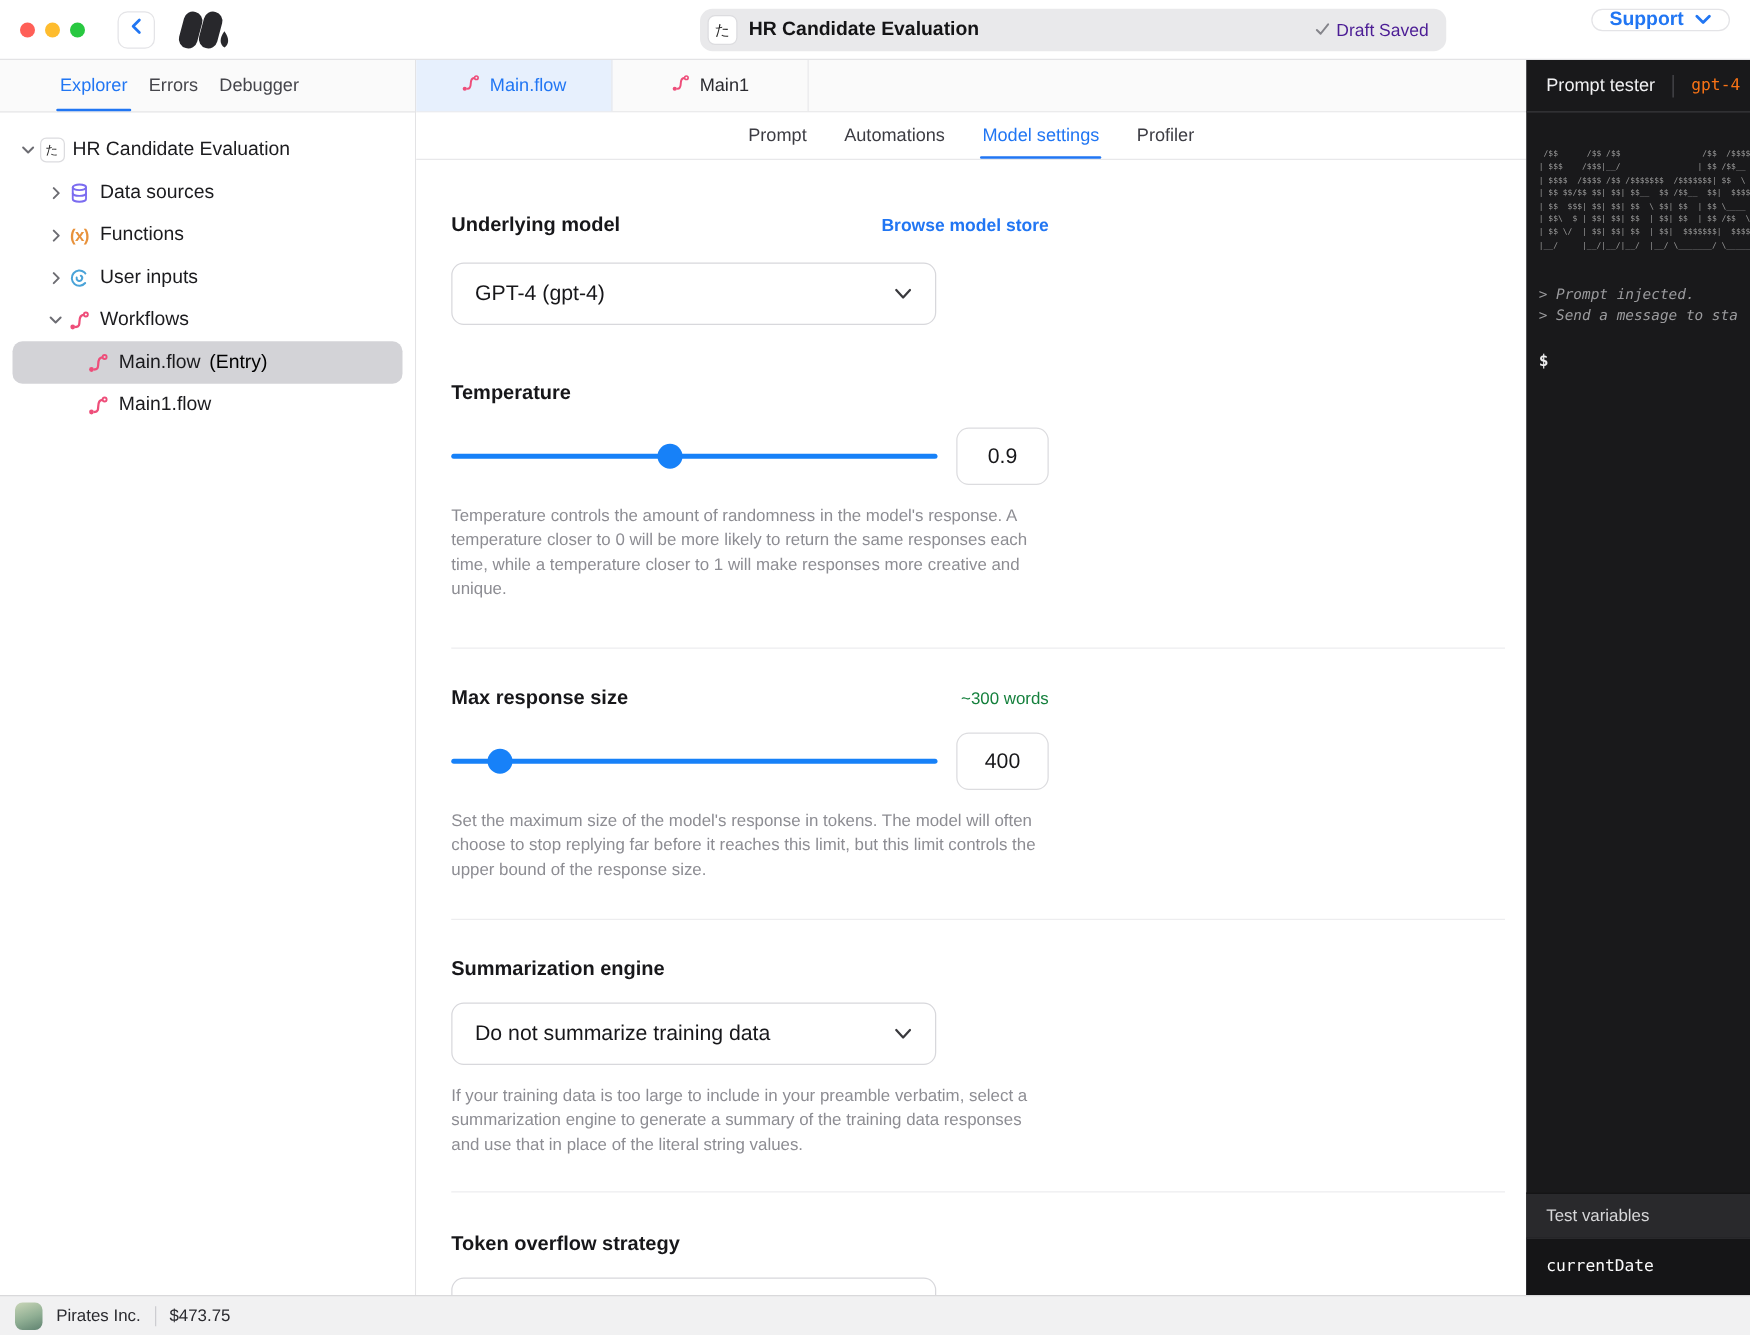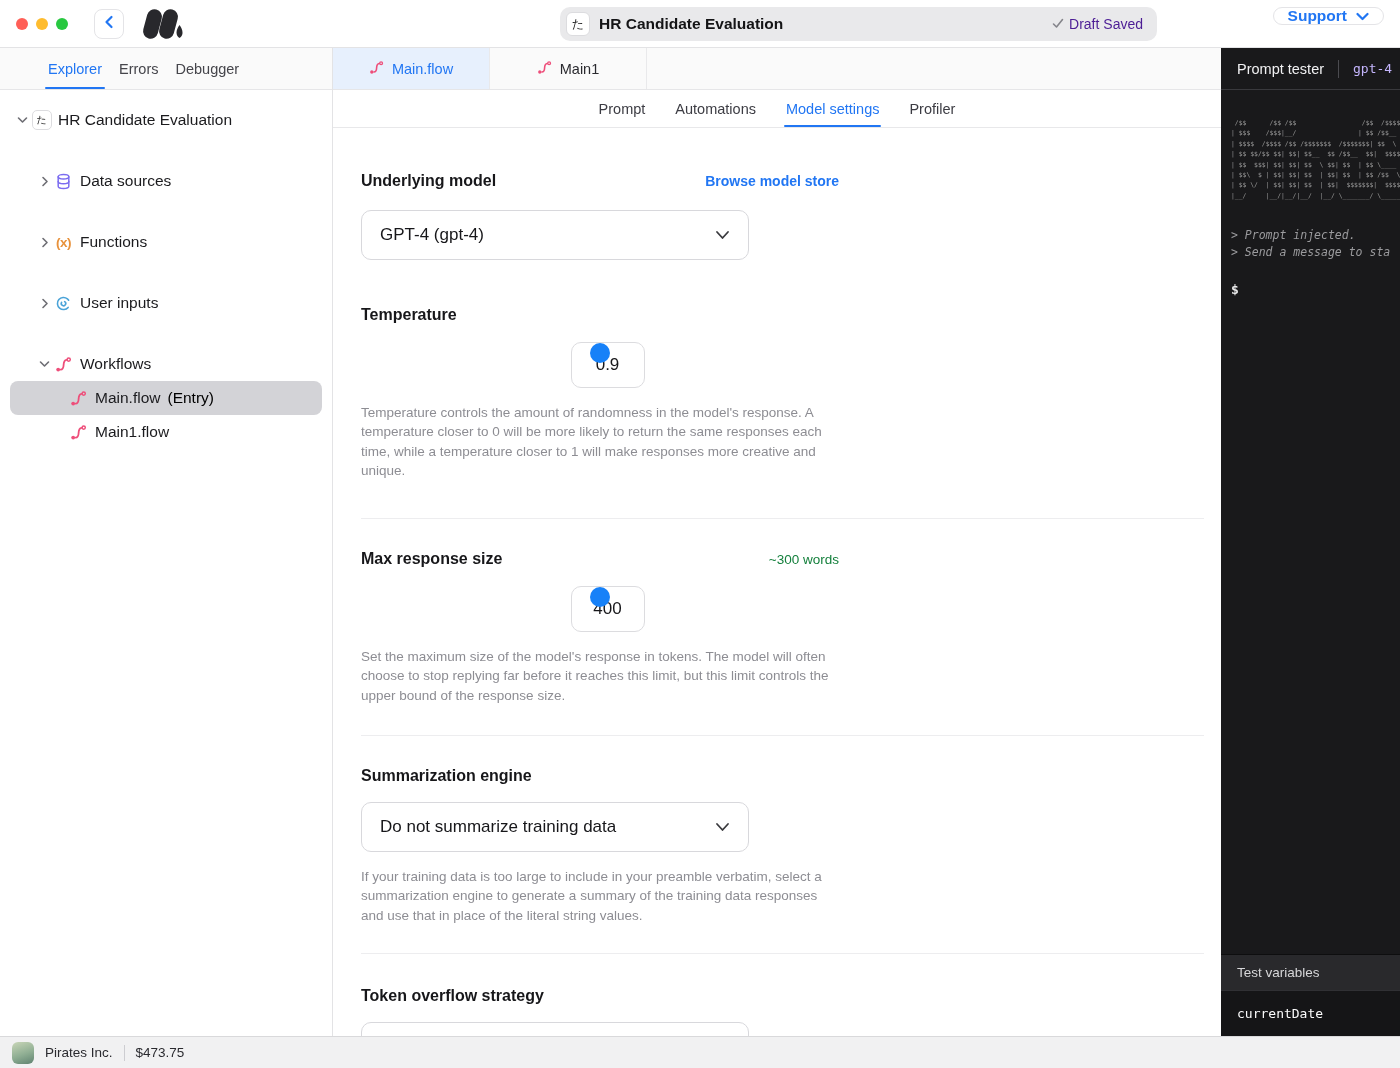--- a/index.html
+++ b/index.html
@@ -30,21 +30,21 @@
   .sidebar-tabs { height: 42px; background: #fafafa; border-bottom: 1px solid #e6e6e8; display: flex; align-items: stretch; padding-left: 48px; gap: 17px; flex-shrink: 0; }
   .ptab { font-size: 14.5px; color: #45454b; display: flex; align-items: center; position: relative; cursor: pointer; }
   .ptab.active { color: #2176f3; }
   .ptab.active::after { content: ""; position: absolute; left: -3px; right: -3px; bottom: 0; height: 2.5px; background: #2176f3; border-radius: 2px; }
   .tree { padding-top: 13px; }
   .trow { height: 34px; display: flex; align-items: center; margin: 0 10px; border-radius: 8px; font-size: 15.5px; color: #1b1b1e; cursor: pointer; }
   .trow.selected { background: #d3d3d7; }
   .trow .chev { width: 17px; height: 16px; display: flex; align-items: center; justify-content: center; flex-shrink: 0; }
   .trow .ticon { width: 21px; height: 20px; display: flex; align-items: center; justify-content: center; margin-right: 6px; flex-shrink: 0; }
   .trow .suffix { color: #000000; margin-left: 7px; }
-  .ind0 { padding-left: 4px; } .ind1 { padding-left: 26px; margin-top: 27px; } .ind2 { padding-left: 58px; }
+  .ind0 { padding-left: 4px; } .ind1 { padding-left: 26px; } .ind2 { padding-left: 58px; }
   .fnicon { color: #e8923c; font-size: 13.5px; font-weight: 600; letter-spacing: -0.5px; }
   .mini-app-icon { width: 20px; height: 20px; border: 1px solid #dcdcdf; border-radius: 5px; background: #fff; display: flex; align-items: center; justify-content: center; font-size: 10px; color: #222; }
 
   
   .center { flex: 1; display: flex; flex-direction: column; background: #fff; min-width: 0; }
   .editor-tabs { height: 42px; background: #fafafa; border-bottom: 1px solid #e6e6e8; display: flex; flex-shrink: 0; }
   .etab { width: 157px; display: flex; align-items: center; justify-content: center; gap: 8px; font-size: 14.5px; color: #2a2a2f; border-right: 1px solid #e9e9eb; cursor: pointer; }
   .etab.active { background: #e7f0fd; color: #2176f3; }
   .subtabs { height: 38px; border-bottom: 1px solid #e8e8ea; display: flex; justify-content: center; align-items: stretch; gap: 30px; flex-shrink: 0; background: #fff; }
   .stab { font-size: 14.5px; color: #3c3c43; display: flex; align-items: center; position: relative; cursor: pointer; }
@@ -53,32 +53,32 @@
 
   .content { flex: 1; padding-left: 28px; overflow: hidden; }
   .heading-row { width: 478px; display: flex; justify-content: space-between; align-items: baseline; }
   .h-label { font-size: 16px; font-weight: 700; color: #17171a; }
   .h-link { font-size: 14px; font-weight: 700; color: #2176f3; cursor: pointer; }
   .h-hint { font-size: 13.5px; color: #15803d; margin-left: 24px; }
   .select { margin-top: 20px; width: 388px; height: 50px; border: 1px solid #d8d8dc; border-radius: 10px; display: flex; align-items: center; padding: 0 18px; font-size: 17px; color: #17171a; background: #fff; cursor: pointer; }
   .select .sel-chev { margin-left: auto; display: flex; }
   .desc { margin-top: 15px; width: 470px; font-size: 13.5px; line-height: 1.43; color: #8d8d93; }
   .divider { height: 1px; width: 843px; background: #ededef; }
-  .slider-row { margin-top: 18px; width: 478px; display: flex; align-items: center; flex-direction: column; }
+  .slider-row { margin-top: 18px; width: 478px; display: flex; align-items: center; }
   .slider { position: relative; flex: 1; height: 22px; cursor: pointer; }
   .slider .track { position: absolute; left: 0; right: 0; top: 9px; height: 4px; border-radius: 2px; background: #1781f8; }
   .slider .thumb { position: absolute; top: 1px; left: var(--pct, 50%); width: 20px; height: 20px; margin-left: -10px; border-radius: 50%; background: #1781f8; }
   .value-box { margin-left: 15px; width: 74px; height: 46px; border: 1px solid #dcdcdf; border-radius: 10px; display: flex; align-items: center; justify-content: center; font-size: 17px; color: #17171a; background: #fff; }
 
   
   .rightpanel { width: 179px; background: #19191b; display: flex; flex-direction: column; overflow: hidden; flex-shrink: 0; }
   .rp-header { height: 42px; display: flex; align-items: center; padding-left: 16px; gap: 14px; border-bottom: 1px solid #39393d; flex-shrink: 0; white-space: nowrap; }
   .rp-title { font-size: 14.5px; color: #f1f1f3; }
   .rp-vdiv { width: 1px; height: 18px; background: #4b4b50; flex-shrink: 0; }
-  .rp-model { font-family: "DejaVu Sans Mono", "Liberation Mono", monospace; font-size: 13px; color: #c4b5fd; }
+  .rp-model { font-family: "DejaVu Sans Mono", "Liberation Mono", monospace; font-size: 13px; color: #f97316; }
   .terminal { flex: 1; padding: 28px 0 0 10px; overflow: hidden; }
   .ascii { font-family: "DejaVu Sans Mono", "Liberation Mono", monospace; font-size: 6.4px; line-height: 1.62; color: #999; white-space: pre; }
   .term-lines { margin-top: 26px; font-family: "DejaVu Sans Mono", "Liberation Mono", monospace; font-style: italic; font-size: 11.5px; line-height: 1.45; color: #9b9b9e; white-space: pre; }
   .term-prompt { margin-top: 22px; font-family: "DejaVu Sans Mono", "Liberation Mono", monospace; font-size: 13px; font-weight: 700; color: #ededee; }
   .rp-bottom { flex-shrink: 0; }
   .test-vars { height: 36px; background: #29292c; border-top: 1px solid #0e0e0f; display: flex; align-items: center; padding-left: 16px; font-size: 13.5px; color: #d7d7d9; cursor: pointer; }
   .var-row { height: 46px; background: #151517; border-top: 1px solid #303034; display: flex; align-items: center; padding-left: 16px; font-family: "DejaVu Sans Mono", "Liberation Mono", monospace; font-size: 13px; color: #fbfbfc; cursor: pointer; }
 
   
   .statusbar { height: 32px; background: #f1f1f2; border-top: 1px solid #d9d9db; display: flex; align-items: center; padding-left: 12px; gap: 11px; }

